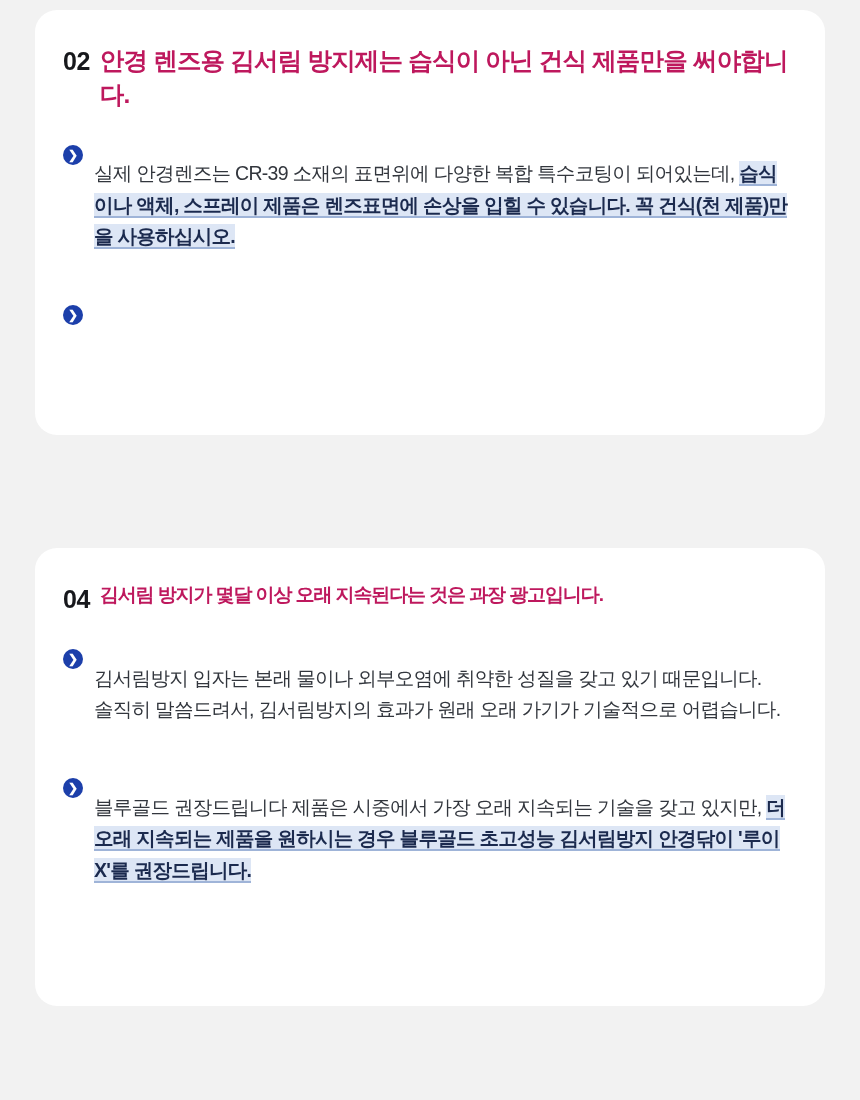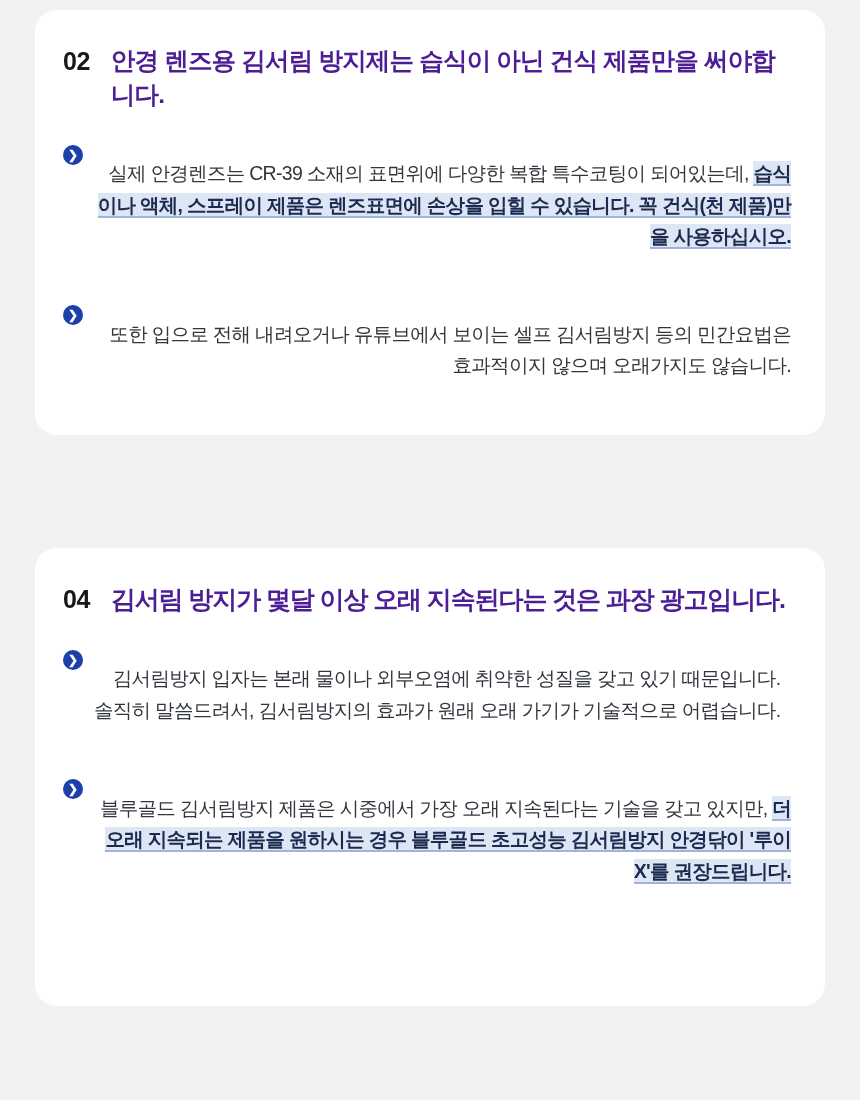--- a/index.html
+++ b/index.html
@@ -30,42 +30,42 @@
     margin-top: 0;
     min-height: 425px;
   }
   .card--second {
     margin-top: 113px;
     min-height: 458px;
   }
   .card-heading {
     display: flex;
     align-items: flex-start;
-    gap: 21px;
+    gap: 10px;
     margin: 0 0 6px 0;
   }
   .card-number {
     font-size: 25px;
     font-weight: 700;
     color: #17181c;
     letter-spacing: -0.5px;
     line-height: 1.33;
     flex: none;
     padding-top: 1px;
   }
   .card-title {
     font-size: 24.5px;
     font-weight: 700;
-    color: #4c1d95;
+    color: #be185d;
     line-height: 1.38;
     letter-spacing: -0.8px;
     margin: 0;
   }
   .card--second .card-title {
-    font-size: 25px;
+    font-size: 19px;
     letter-spacing: -1.1px;
   }
   .bullets {
     margin: 0;
     padding: 0;
     list-style: none;
   }
   .bullet {
     display: flex;
     align-items: flex-start;
@@ -86,21 +86,20 @@
     text-align: center;
     margin-top: 6px;
     font-weight: 700;
   }
   .bullet-text {
     font-size: 19.5px;
     line-height: 1.62;
     color: #32363d;
     letter-spacing: -0.7px;
     font-weight: 400;
-    text-align: right;
   }
   .hl {
     background: #dde6f5;
     color: #1b2a4e;
     font-weight: 700;
     box-decoration-break: clone;
     -webkit-box-decoration-break: clone;
     padding: 1px 0 2px 0;
     box-shadow: inset 0 -2px 0 0 #9fb4d8;
   }
@@ -118,42 +117,39 @@
     </div>
     <ul class="bullets">
       <li class="bullet">
         <span class="bullet-icon">❯</span>
         <p class="bullet-text">
           <span>실제 안경렌즈는 CR-39 소재의 표면위에 다양한 복합 특수코팅이 되어있는데, </span><span class="hl">습식이나 액체, 스프레이 제품은 렌즈표면에 손상을 입힐 수 있습니다. 꼭 건식(천 제품)만을 사용하십시오.</span>
         </p>
       </li>
       <li class="bullet">
         <span class="bullet-icon">❯</span>
-        <p class="bullet-text">
-          <span>또한 입으로 전해 내려오거나 유튜브에서 보이는 셀프 김서림방지 등의 민간요법은 효과적이지 않으며 오래가지도 않습니다.</span>
-        </p>
       </li>
     </ul>
   </section>
 
   <section class="card card--second">
     <div class="card-heading">
       <span class="card-number">04</span>
       <h2 class="card-title">김서림 방지가 몇달 이상 오래 지속된다는 것은 과장 광고입니다.</h2>
     </div>
     <ul class="bullets">
       <li class="bullet">
         <span class="bullet-icon">❯</span>
         <p class="bullet-text">
           <span class="line-break">김서림방지 입자는 본래 물이나 외부오염에 취약한 성질을 갖고 있기 때문입니다.</span>
             <span class="line-break">솔직히 말씀드려서, 김서림방지의 효과가 원래 오래 가기가 기술적으로 어렵습니다.</span>
         </p>
       </li>
       <li class="bullet">
         <span class="bullet-icon">❯</span>
         <p class="bullet-text">
-          <span>블루골드 김서림방지 제품은 시중에서 가장 오래 지속된다는 기술을 갖고 있지만, </span><span class="hl">더 오래 지속되는 제품을 원하시는 경우 블루골드 초고성능 김서림방지 안경닦이 '루이X'를 권장드립니다.</span>
+          <span>블루골드 권장드립니다 제품은 시중에서 가장 오래 지속되는 기술을 갖고 있지만, </span><span class="hl">더 오래 지속되는 제품을 원하시는 경우 블루골드 초고성능 김서림방지 안경닦이 '루이X'를 권장드립니다.</span>
         </p>
       </li>
     </ul>
   </section>
 
 </div>
 
 </body></html>

